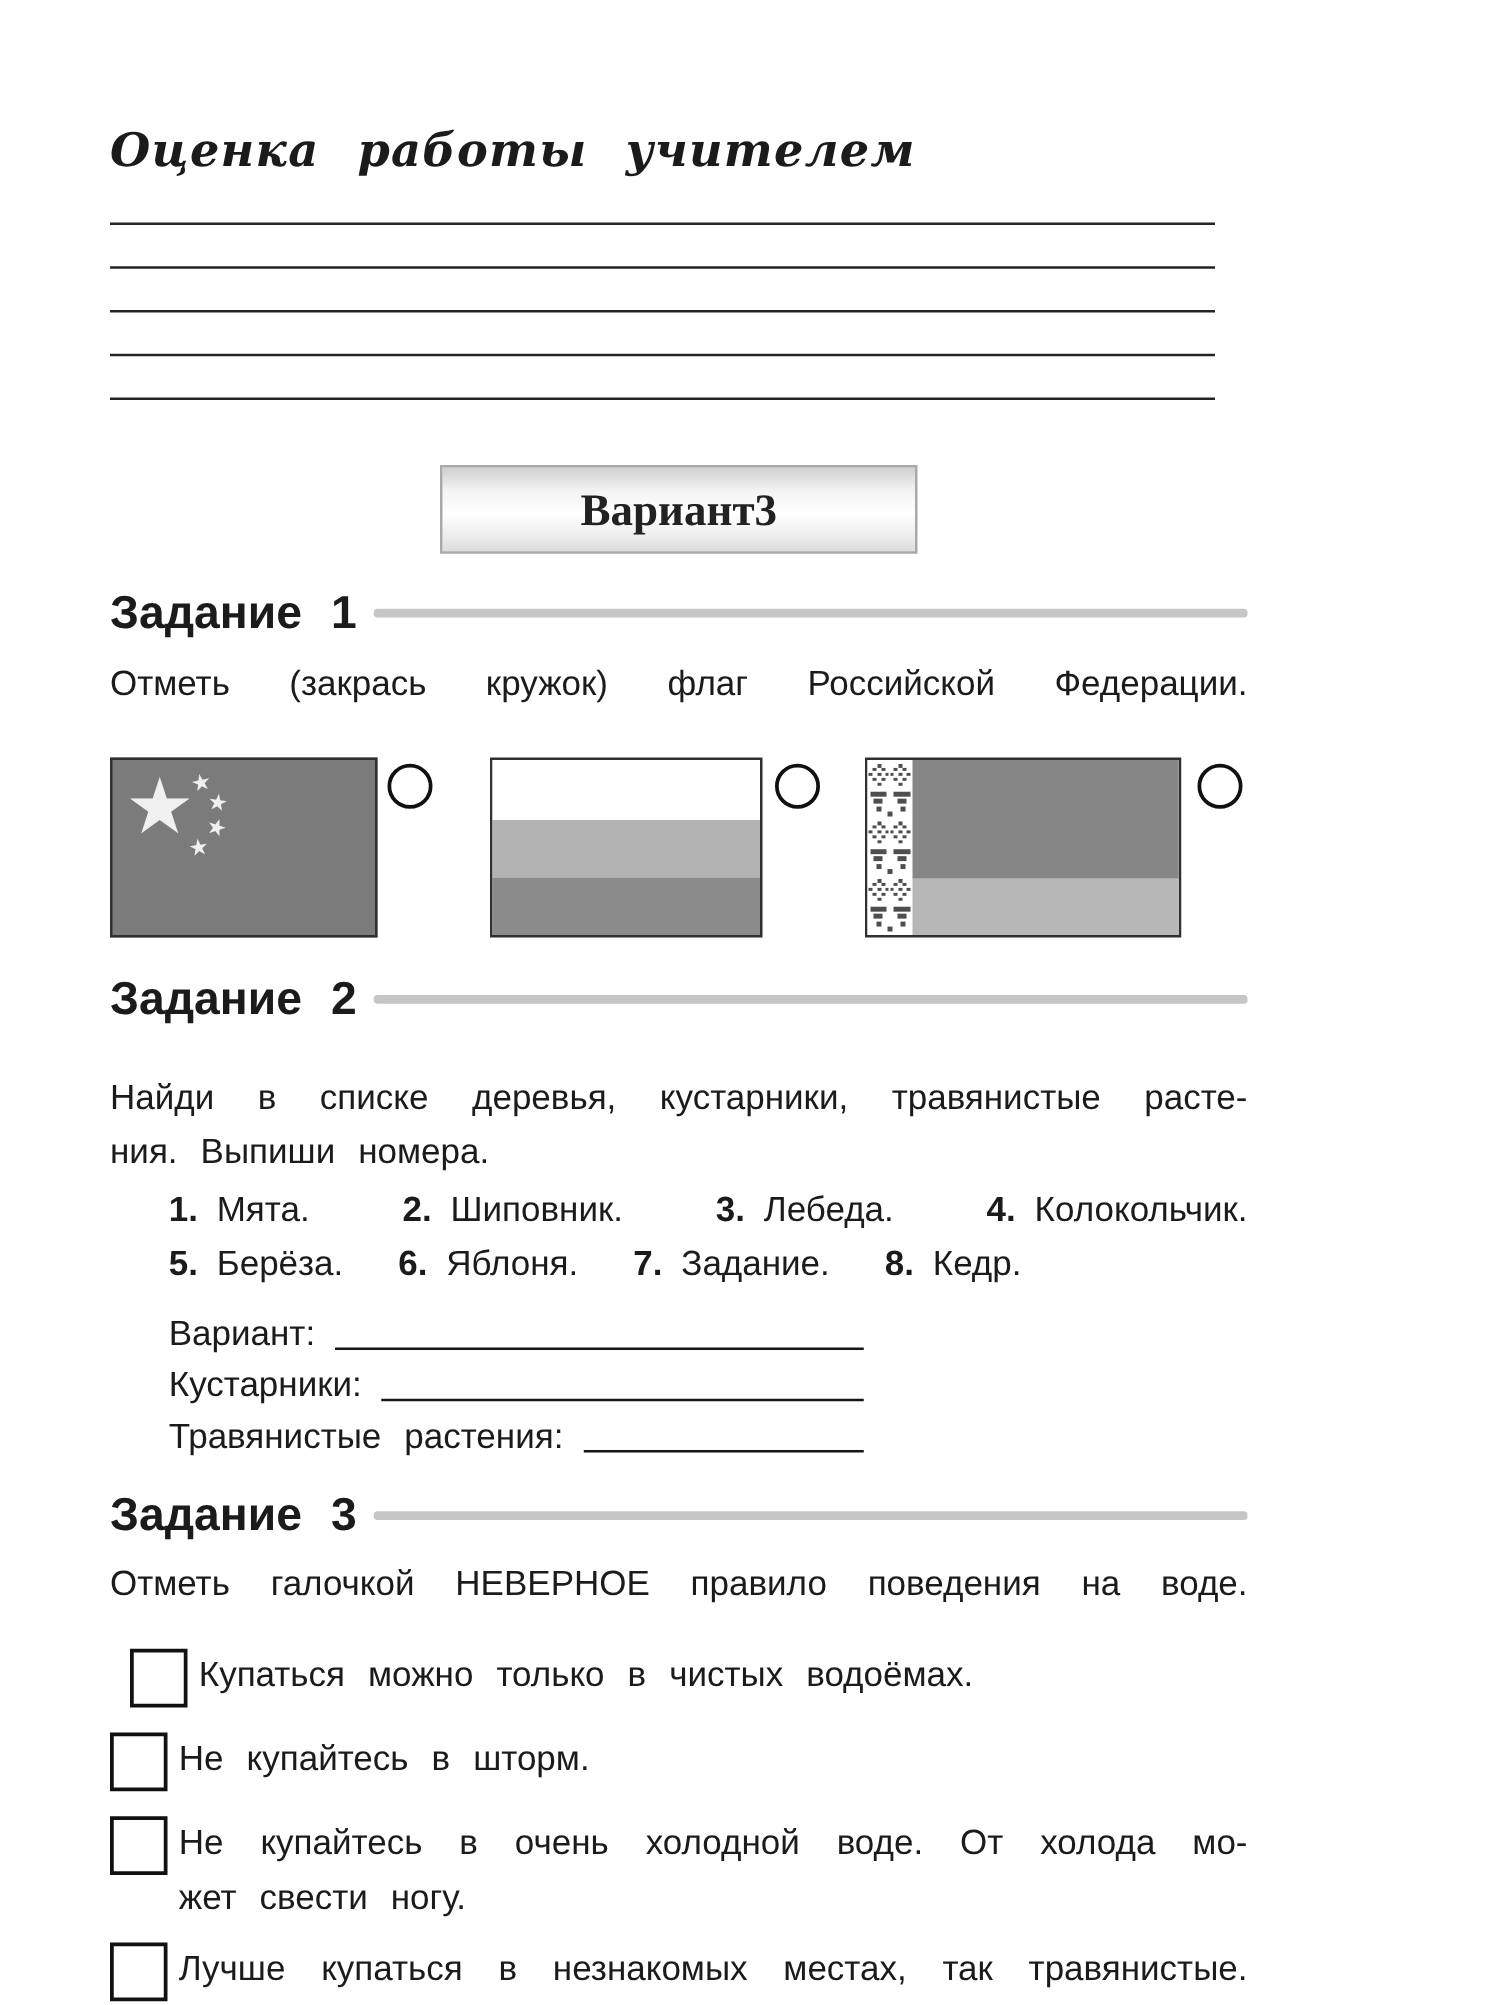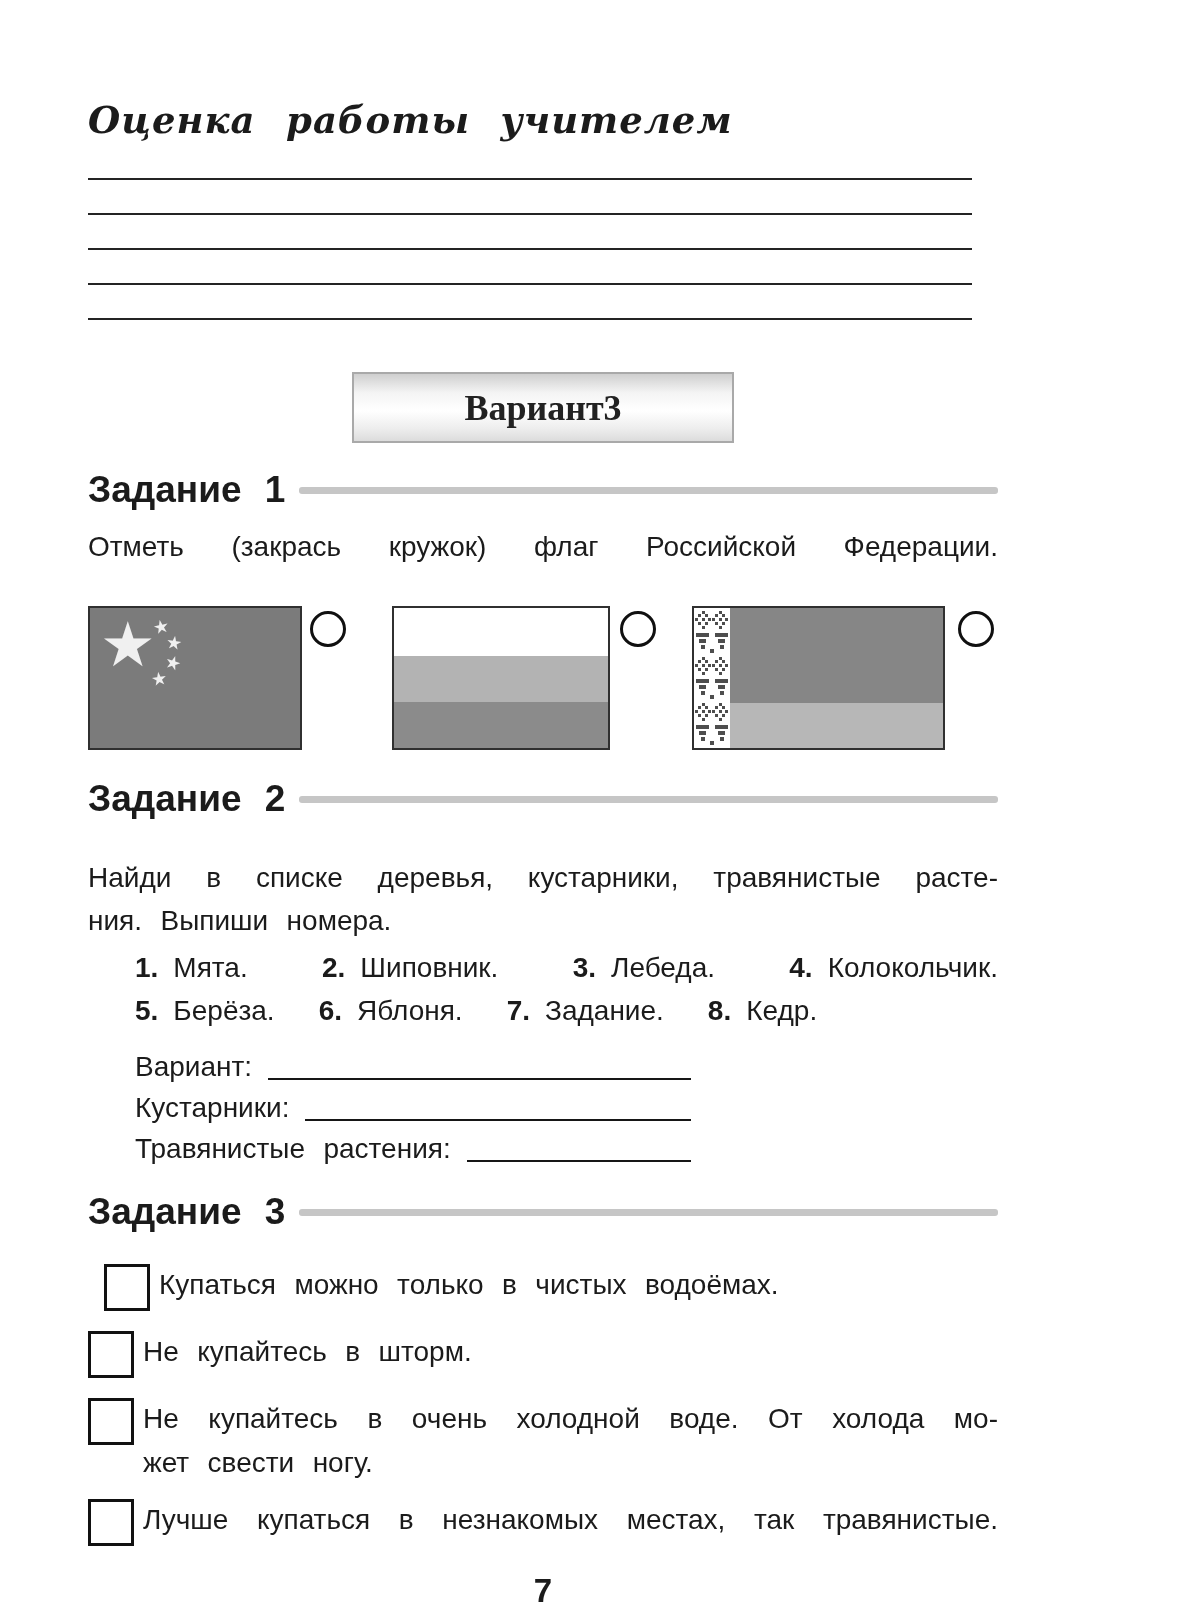--- a/index.html
+++ b/index.html
@@ -308,20 +308,21 @@
     <div class="ans-row">
       <span>Травянистые растения:</span>
       <span class="ans-line"></span>
     </div>
   </div>
 
   <div class="task-head">
     <span class="th-label">Задание 3</span>
     <span class="th-rule"></span>
   </div>
+  <div class="p just mt12">Отметь галочкой НЕВЕРНОЕ правило поведения на воде.</div>
 
   <div class="cb-item i1">
     <div class="cb"></div>
     <div class="cb-text">
       <span>Купаться можно только в чистых водоёмах.</span>
     </div>
   </div>
   <div class="cb-item i2">
     <div class="cb"></div>
     <div class="cb-text">

